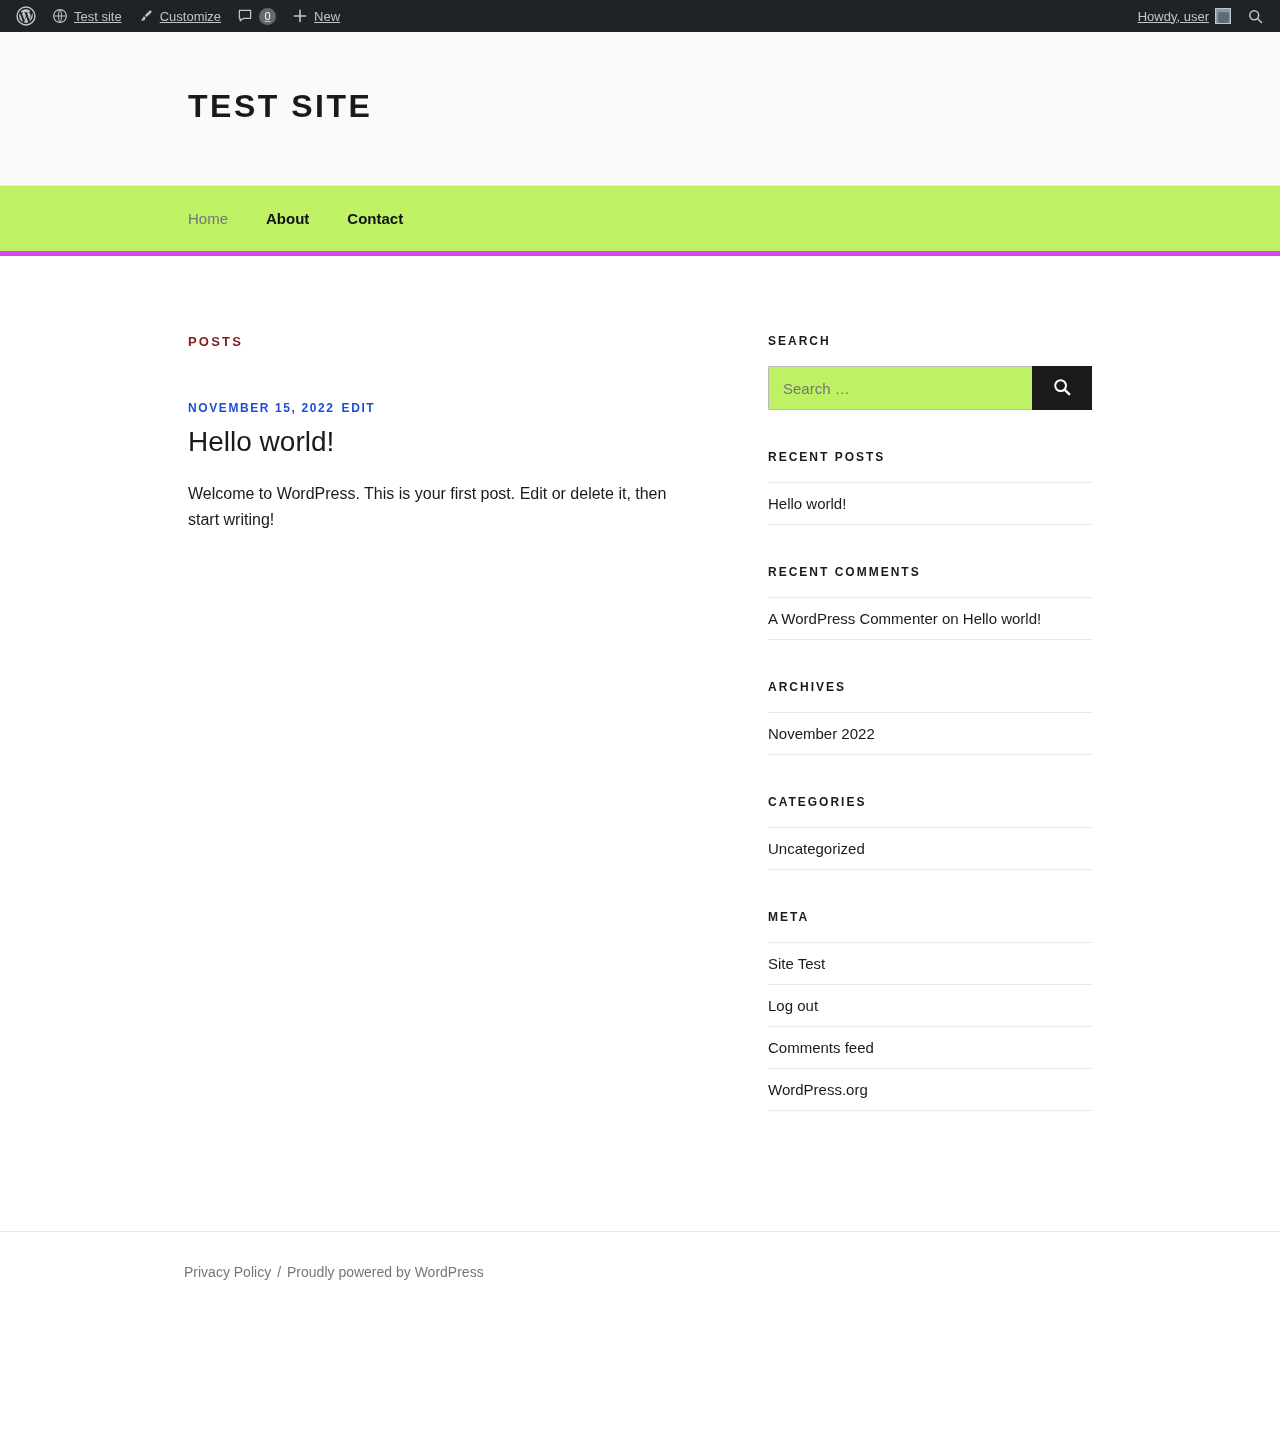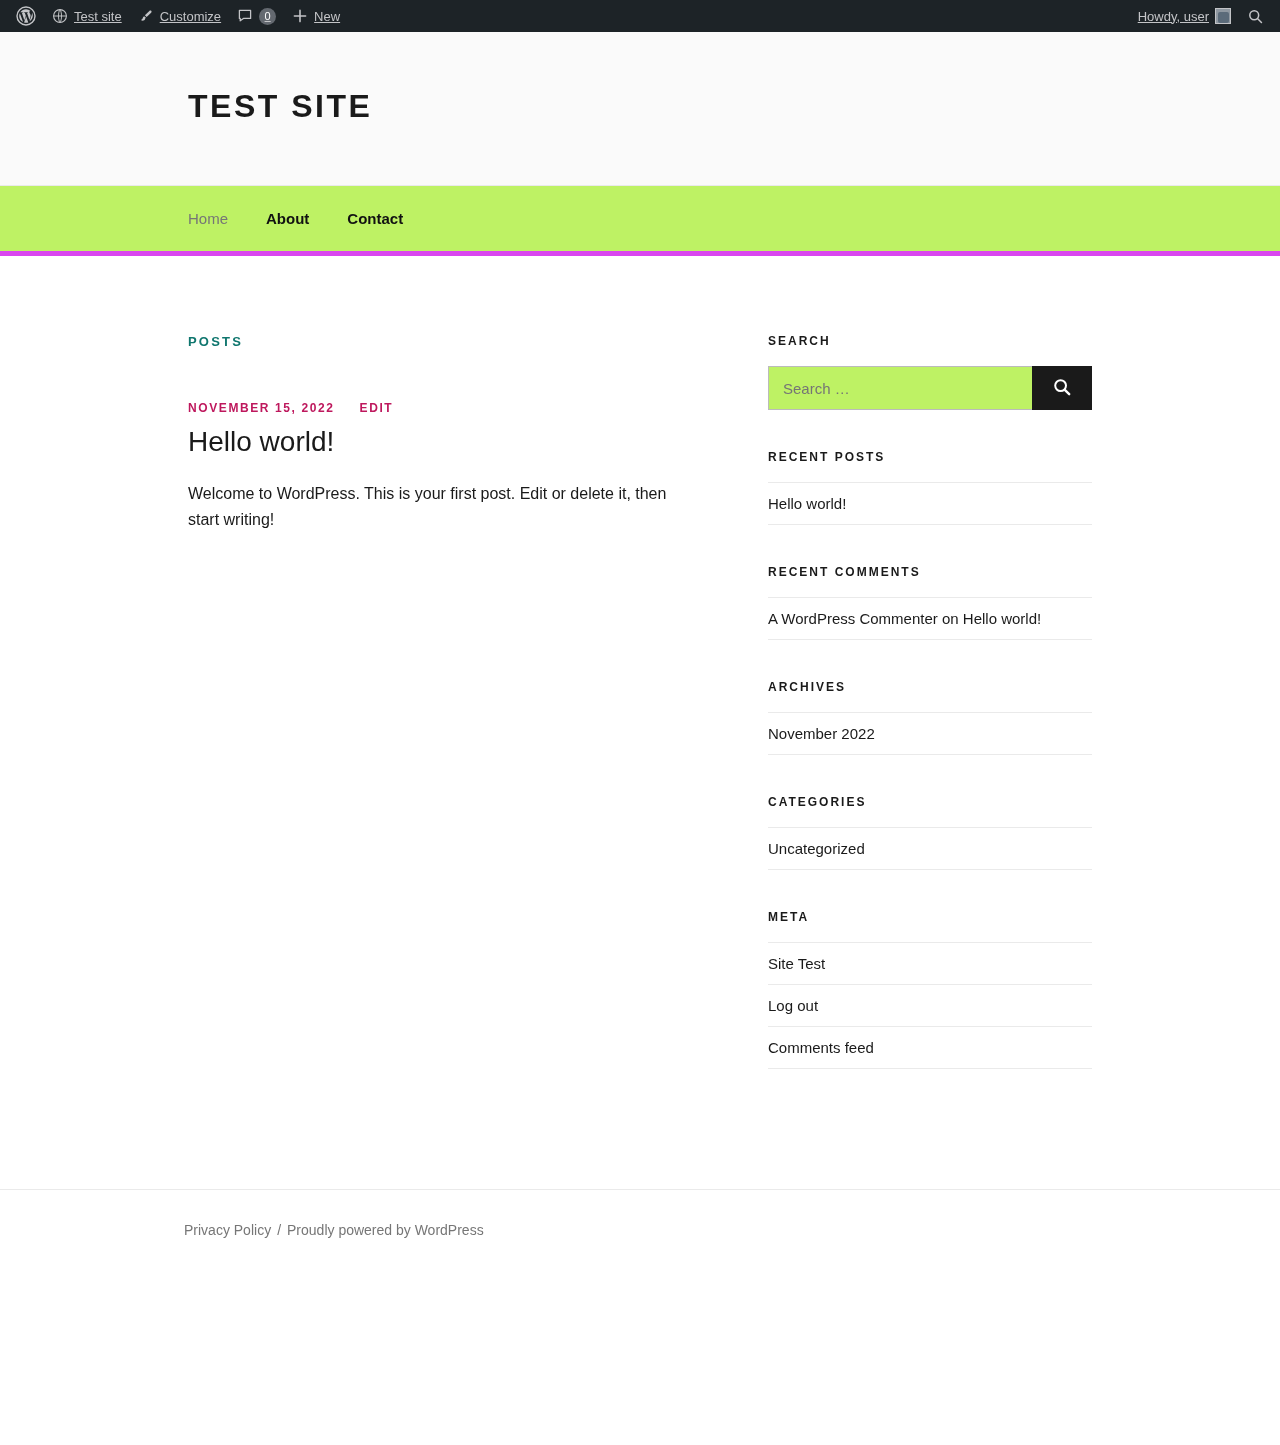--- a/index.html
+++ b/index.html
@@ -112,32 +112,32 @@
   }
   .primary { width: 580px; flex: 0 0 580px; }
   .secondary { width: 324px; flex: 0 0 324px; margin-left: 0; }
 
   .section-heading {
     font-size: 13px;
     font-weight: 700;
     letter-spacing: 2.2px;
     text-transform: uppercase;
     margin: 0 0 52px 0;
-    color: #0f766e;
+    color: #7f1d1d;
   }
   .entry-meta {
     font-size: 12px;
     font-weight: 700;
     letter-spacing: 1.6px;
     text-transform: uppercase;
     color: #1a1a1a;
     margin-bottom: 10px;
   }
-  .entry-meta a { color: #be185d; text-decoration: none; }
-  .entry-meta .edit { margin-left: 20px; text-align: right; }
+  .entry-meta a { color: #1d4ed8; text-decoration: none; }
+  .entry-meta .edit { margin-left: 2px; text-align: right; }
   .entry-title {
     font-size: 28px;
     font-weight: 400;
     margin: 0 0 22px 0;
     color: #1a1a1a;
     line-height: 1.2;
   }
   .entry-content {
     font-size: 16px;
     line-height: 1.65;
@@ -362,20 +362,23 @@
       <ul>
         <li>
           <a href="#">Site Test</a>
         </li>
         <li>
           <a href="#">Log out</a>
         </li>
         <li>
           <a href="#">Comments feed</a>
         </li>
+        <li>
+          <a href="#">WordPress.org</a>
+        </li>
       </ul>
     </section>
 
   </aside>
 </div>
 
 <footer class="site-footer">
   <div class="footer-inner">
     <a href="#">Privacy Policy</a><span class="footer-sep">/</span><a href="#">Proudly powered by WordPress</a>
   </div>

